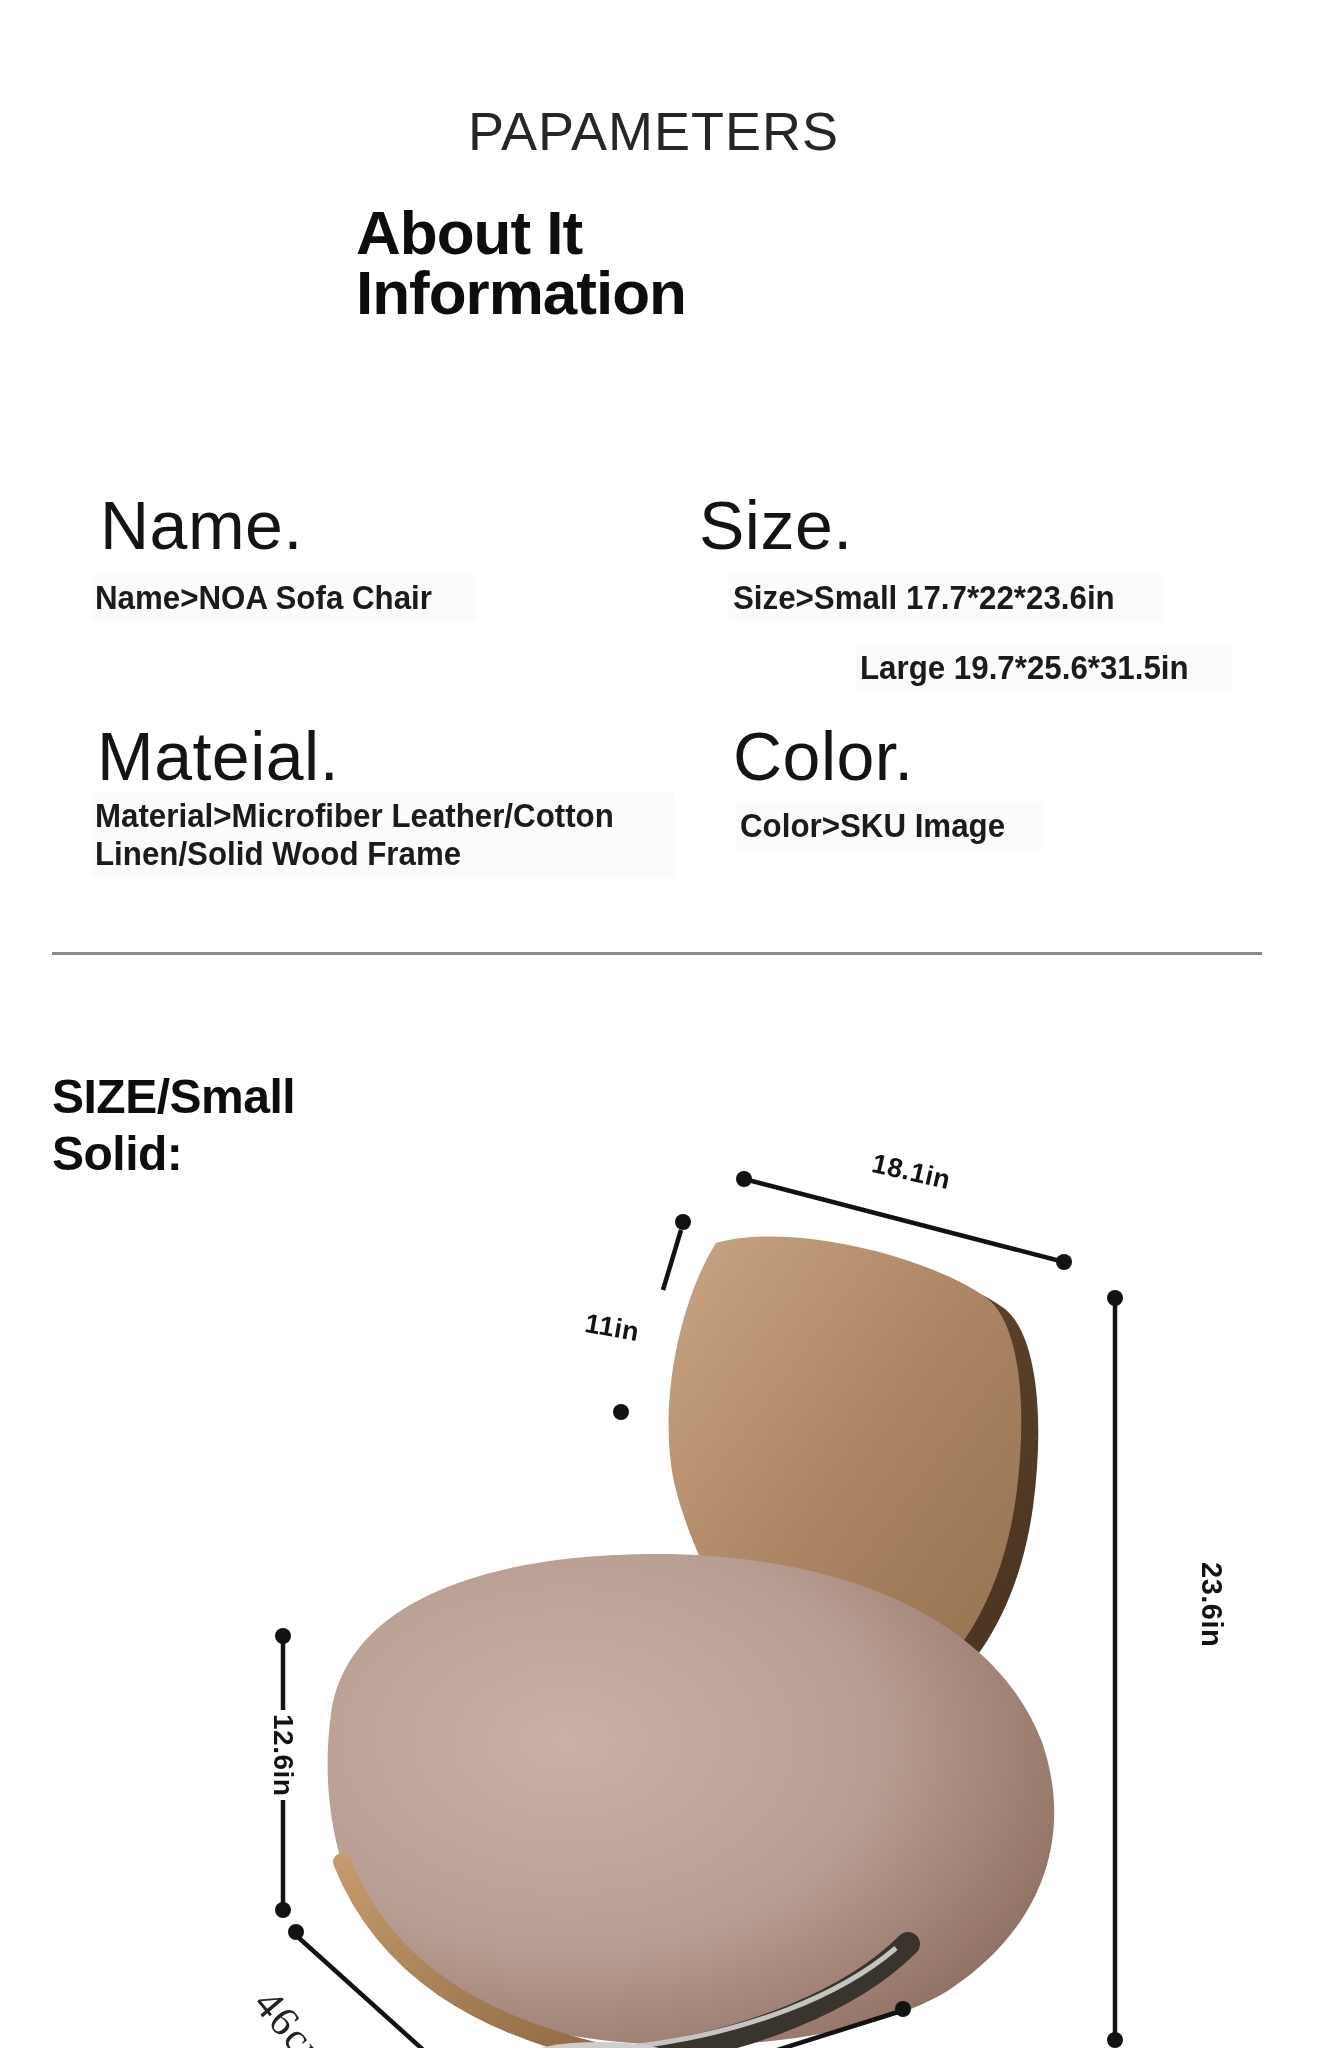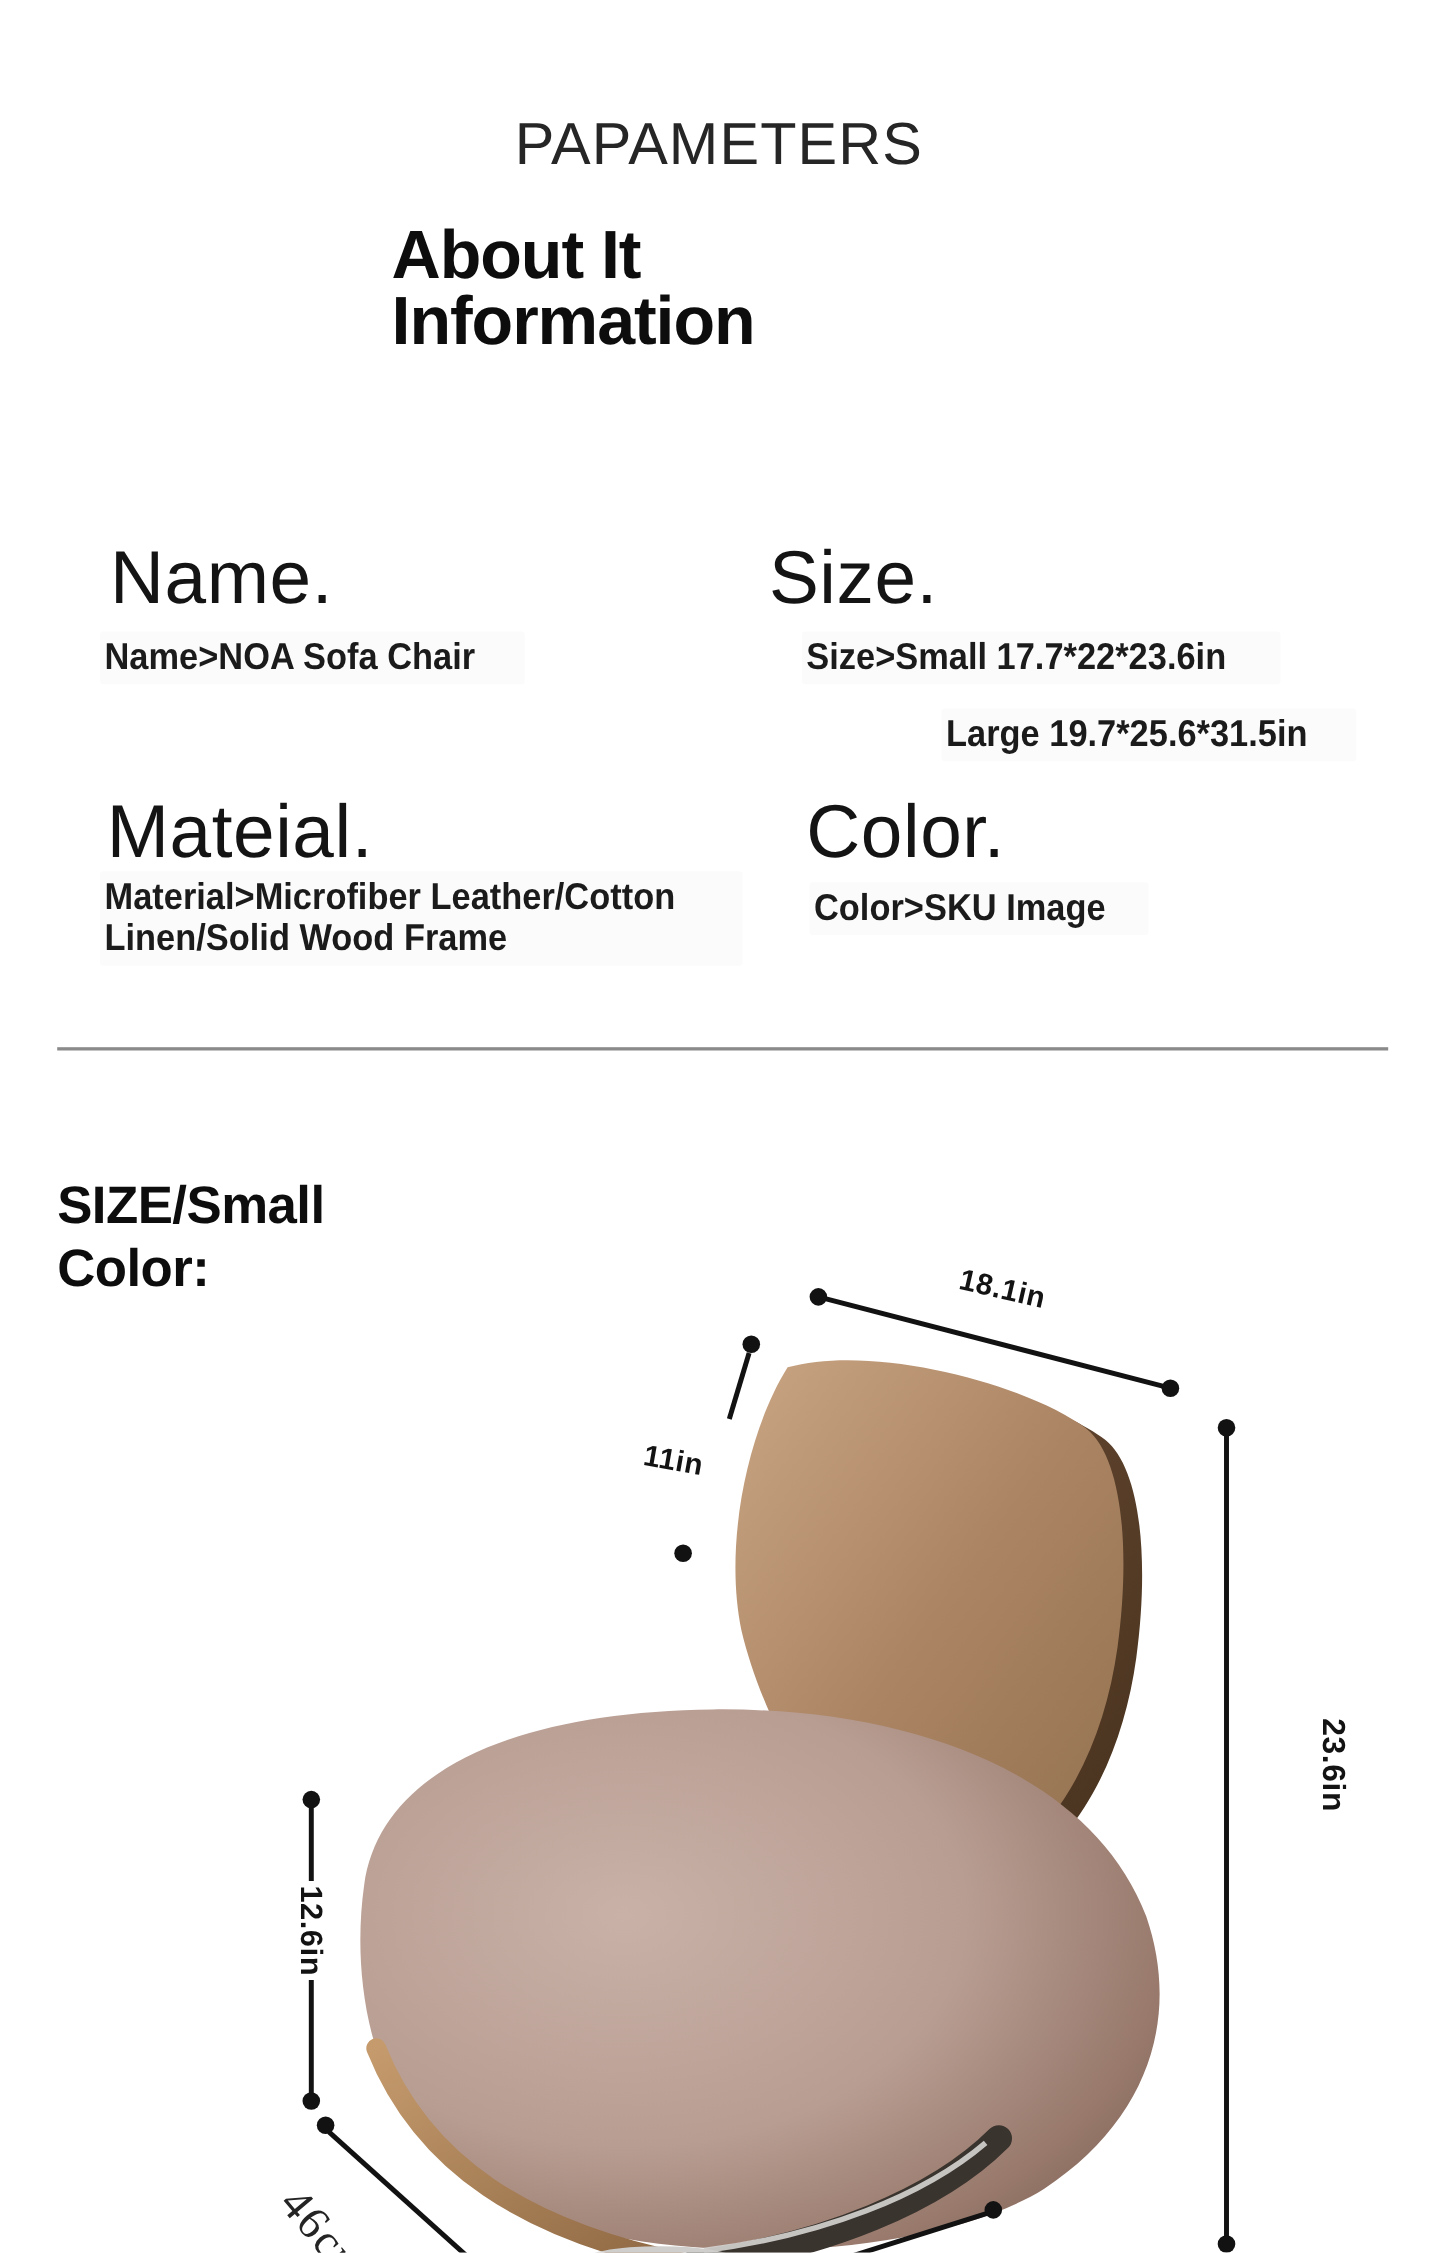--- a/index.html
+++ b/index.html
@@ -91,21 +91,21 @@
   <span class="cv">Linen/Solid Wood Frame</span>
 </div>
 
 <div class="abs spec-h h-color">Color.</div>
 <div class="abs spec-v v-color"><span class="cv">Color&gt;SKU Image</span></div>
 
 <div class="abs divider"></div>
 
 <div class="abs size-heading">
   <div>SIZE/Small</div>
-  <div>Color:</div>
+  <div>Solid:</div>
 </div>
 
 <svg class="abs fig-svg" viewBox="0 0 1322 2048" xmlns="http://www.w3.org/2000/svg">
   <defs>
     <linearGradient id="leatherGrad" x1="0" y1="0" x2="1" y2="1">
       <stop offset="0" stop-color="#c9a584"></stop>
       <stop offset="0.5" stop-color="#ab8463"></stop>
       <stop offset="1" stop-color="#91704e"></stop>
     </linearGradient>
     <linearGradient id="woodGrad" x1="0" y1="0" x2="1" y2="1">

